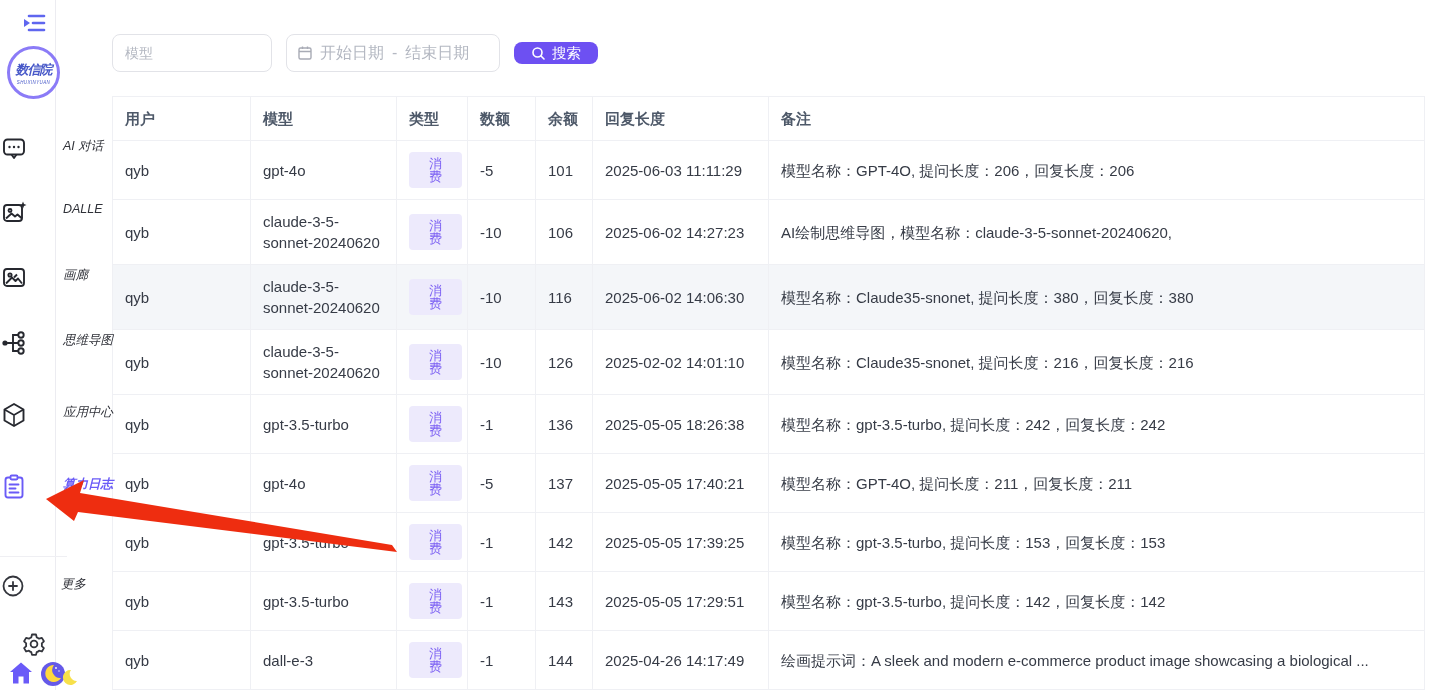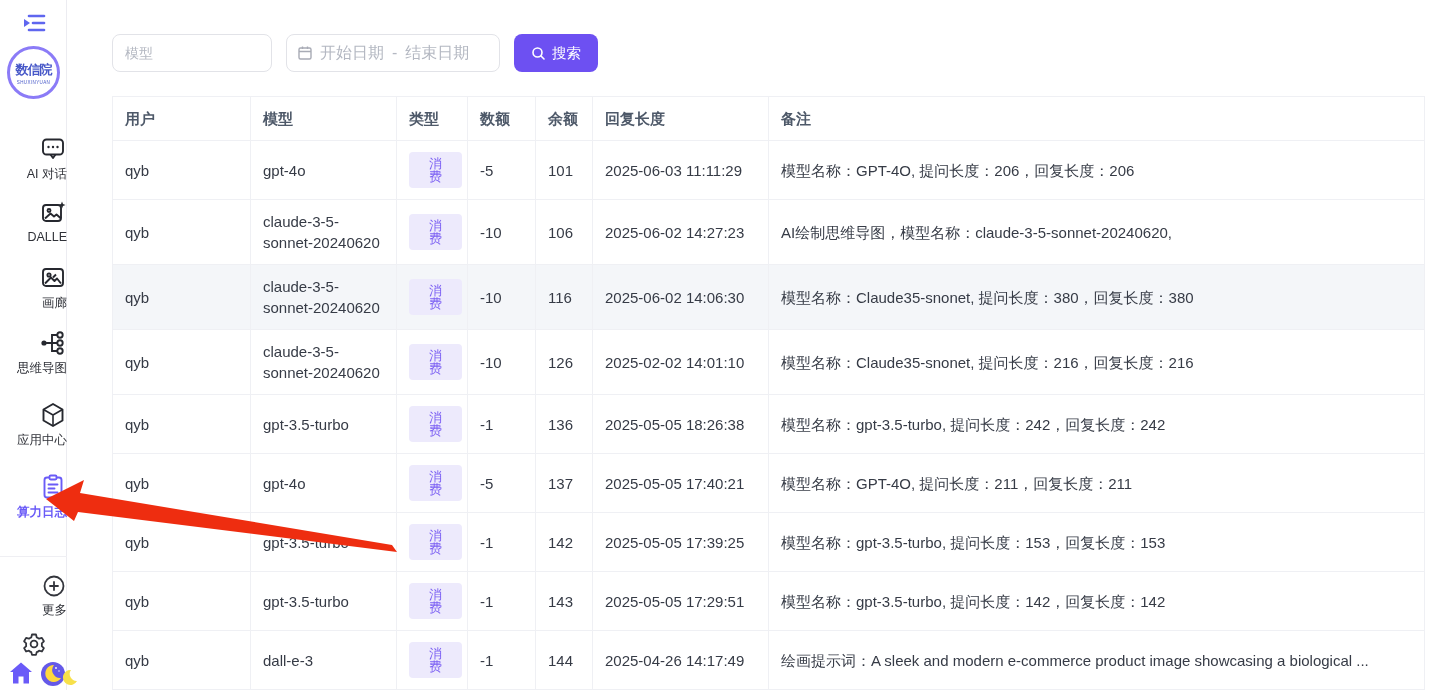--- a/index.html
+++ b/index.html
@@ -1,44 +1,44 @@
 <!DOCTYPE html>
 <html><head>
 <meta charset="utf-8">
 <style>
   * { margin:0; padding:0; box-sizing:border-box; }
   html,body { width:1438px; height:690px; overflow:hidden; background:#fff;
     font-family:"Liberation Sans","DejaVu Sans",sans-serif; }
   .page { position:relative; width:1438px; height:690px; background:#fff; }
 
   
-  .sidebar { position:absolute; left:0; top:0; width:67px; height:690px;
-    background:#fff; border-right:1px solid #ececf1; z-index:2; }
+  .sidebar { position:absolute; left:0; top:0; width:56px; height:690px;
+    background:#fff; border-right:1px solid #ececf1; z-index:2;font-style:italic; }
   .menu-toggle { position:absolute; top:12px; left:0; width:67px; display:flex; justify-content:center; cursor:pointer; }
   .logo { position:absolute; top:46px; left:7px; width:53px; height:53px; border-radius:50%;
     border:3px solid #8b7bf7; background:#fff; display:flex; flex-direction:column; align-items:center; justify-content:center; }
   .logo-cn { font-size:13px; font-weight:bold; color:#4758c8; letter-spacing:-1px; white-space:nowrap; }
   .logo-en { font-size:4.5px; color:#4758c8; letter-spacing:.4px; margin-top:1px; }
-  .nav-item { position:absolute; left:0; width:67px; display:flex; flex-direction:column; align-items:flex-end; cursor:pointer; }
+  .nav-item { position:absolute; left:0; width:67px; display:flex; flex-direction:row; align-items:flex-start; cursor:pointer;gap:35px; }
   .nav-label { font-size:12.5px; color:#2f3138; margin-top:3px; white-space:nowrap; }
   .nav-item.active .nav-label { color:#6a5bf7; font-weight:bold; }
   .side-divider { position:absolute; top:556px; left:0; width:67px; height:1px; background:#efeff3; }
   .bottom-ico { position:absolute; cursor:pointer; }
 
   
   .main { position:absolute; left:67px; top:0; width:1371px; height:690px; background:#fff; }
   .filters { position:absolute; left:45px; top:34px; display:flex; align-items:center; }
   .txt-input { width:160px; height:38px; border:1px solid #e2e3e8; border-radius:8px;
     padding:0 12px; font-size:14px; color:#333; outline:none; background:#fff; }
   .txt-input::placeholder { color:#b4b8c2; }
   .date-range { width:214px; height:38px; border:1px solid #e2e3e8; border-radius:8px;
     margin-left:14px; display:flex; align-items:center; padding:0 10px; color:#b4b8c2; font-size:16px; background:#fff; cursor:pointer; }
   .date-range .sep { margin:0 8px; color:#b4b8c2; }
   .date-range .cal { margin-right:7px; display:flex; }
-  .search-btn { height:38px; margin-left:14px; padding:0 17px; background:#6d50f2; color:#fff;
+  .search-btn { height:22px; margin-left:14px; padding:0 17px; background:#6d50f2; color:#fff;
     border:none; border-radius:8px; font-size:14.5px; display:flex; align-items:center; cursor:pointer; }
   .search-btn svg { margin-right:6px; }
 
   
   .log-table { position:absolute; left:45px; top:96px; width:1313px; border-collapse:collapse; table-layout:fixed; }
   .log-table th, .log-table td { border:1px solid #eff0f4; padding:11px 12px; font-size:15px;
     text-align:left; vertical-align:middle; line-height:21px; }
   .log-table th { color:#4e5969; font-weight:bold; background:#fff; }
   .log-table td { color:#363b46; word-break:break-word; }
   .log-table tr.hl td { background:#f4f6f9; }

